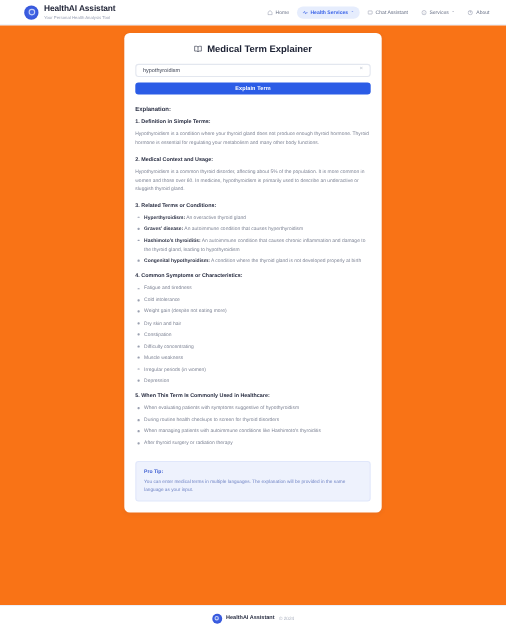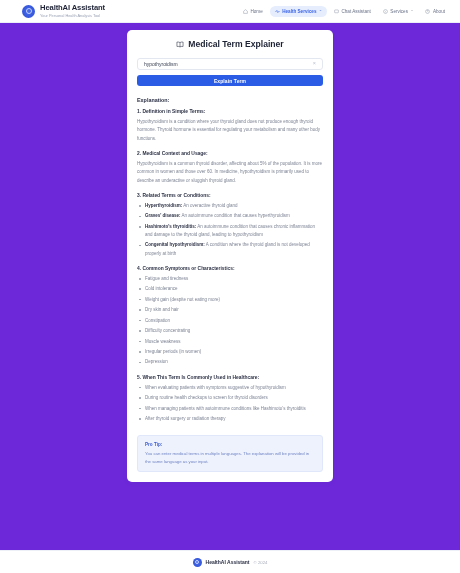--- a/index.html
+++ b/index.html
@@ -2,21 +2,21 @@
 <html><head>
 <meta charset="utf-8">
 <style>
   * { box-sizing: border-box; margin: 0; padding: 0; }
   html, body {
     width: 460px; height: 573px;
     font-family: "Liberation Sans", sans-serif;
     background: #ffffff;
     overflow: hidden;
   }
-  .page { width: 460px; height: 573px; display: flex; flex-direction: column; background:#6d28d9; }
+  .page { width: 460px; height: 573px; display: flex; flex-direction: column; background:#f97316; }
 
   
   .header {
     height: 23px; background:#ffffff; display:flex; align-items:center;
     padding: 0 10px 0 22px; border-bottom: 1px solid #eceff7; flex: 0 0 23px;
   }
   .brand { display:flex; align-items:center; gap:5px; }
   .logo {
     width:13px; height:13px; border-radius:50%;
     background: radial-gradient(circle at 50% 50%, #4b6fe8 0%, #3b5de0 45%, #2f4fd4 100%);
@@ -32,21 +32,21 @@
     display:flex; align-items:center; gap:2.5px;
     font-size:4.6px; color:#6a7287; padding:3px 5px; border-radius:8px; white-space:nowrap;
   }
   .nav-item.active { background:#e6edfd; color:#3b64e8; font-weight:bold; }
   .nav-ico { width:5px; height:5px; display:block; }
   .chev { font-size:3.6px; line-height:1; opacity:.8; }
 
   
   .main { flex:1; display:flex; justify-content:center; padding-top:7px; }
   .card {
-    width:206px; background:#ffffff; border-radius:5px;
+    width:234px; background:#ffffff; border-radius:5px;
     box-shadow: 0 1px 5px rgba(40,60,120,.07);
     padding: 9px 10px 10px; align-self:flex-start;
   }
   .card-title {
     text-align:center; font-size:8.6px; font-weight:bold; color:#1c2133;
     display:flex; align-items:center; justify-content:center; gap:4px; margin-bottom:9px;
   }
   .book-ico { width:8px; height:7px; display:block; }
 
   .term-input {

